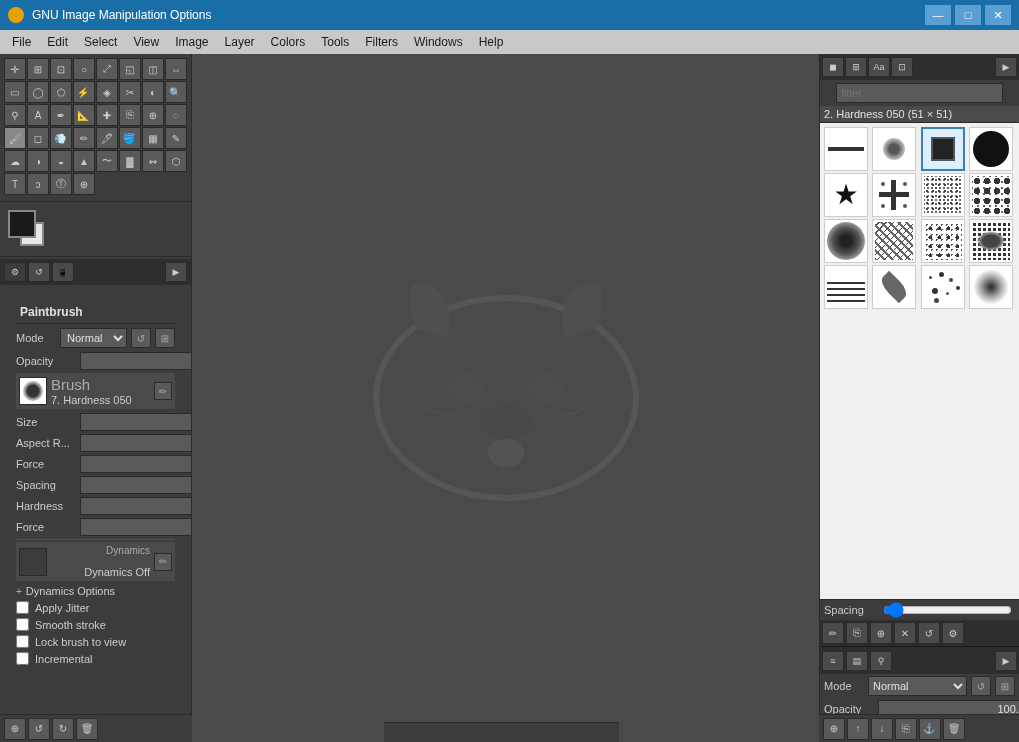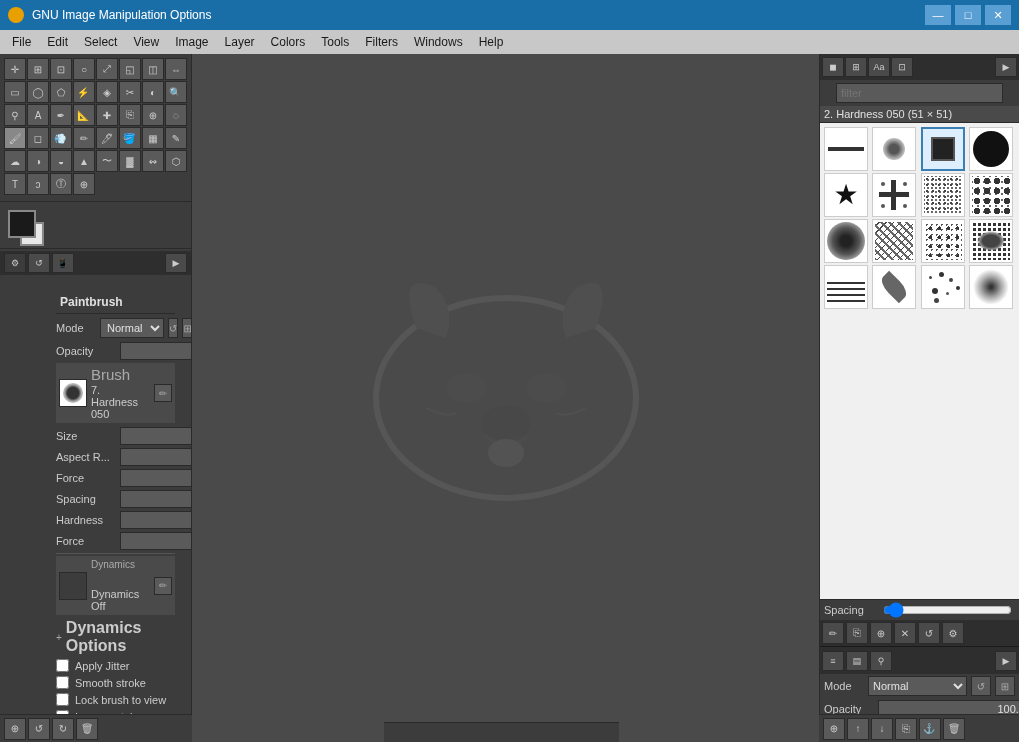--- a/index.html
+++ b/index.html
@@ -121,21 +121,20 @@
       position: absolute;
       left: 20px; top: 18px;
       cursor: pointer;
       z-index: 1;
     }
 
     
     #tool-options {
       padding: 16px;
       background: #3c3c3c;
-      margin-left: 40px;
     }
 
     #tool-title {
       font-weight: bold;
       font-size: 12px;
       color: #e0e0e0;
       padding: 4px 0 4px 4px;
       border-bottom: 1px solid #2a2a2a;
       margin-bottom: 4px;
     }
@@ -272,23 +271,23 @@
       gap: 4px;
       margin-bottom: 3px;
       margin-top: 4px;
     }
     .section-expand {
       color: #aaa;
       font-size: 10px;
       cursor: pointer;
     }
     .section-title {
-      font-size: 16px;
-      color: #ccc;
-      font-weight: bold;
+      font-size: 11px;
+      color: #ccc;
+      font-weight: normal;
     }
 
     
     #canvas-area {
       flex: 1;
       background: #4a4a4a;
       position: relative;
       overflow: hidden;
     }
     #canvas-content {
@@ -735,21 +734,21 @@
       <div class="option-row">
         <span class="option-label">Force</span>
         <input class="option-input" type="text" value="50.0" style="">
 
       </div>
 
       <div class="sep-line"></div>
 
       <div class="dynamics-row">
         <div class="dynamics-icon"></div>
-        <div style="display:flex;flex-direction:column;flex:1;gap:18px;">
+        <div style="display:flex;flex-direction:column;flex:1;gap:10px;align-items:flex-end;">
           <span style="font-size:10px;color:#aaa;">Dynamics</span>
           <span class="dynamics-name">Dynamics Off</span>
         </div>
         <button class="brush-edit-btn">✏</button>
       </div>
 
       <div class="section-header">
         <span class="section-expand">+</span>
         <span class="section-title">Dynamics Options</span>
       </div>

